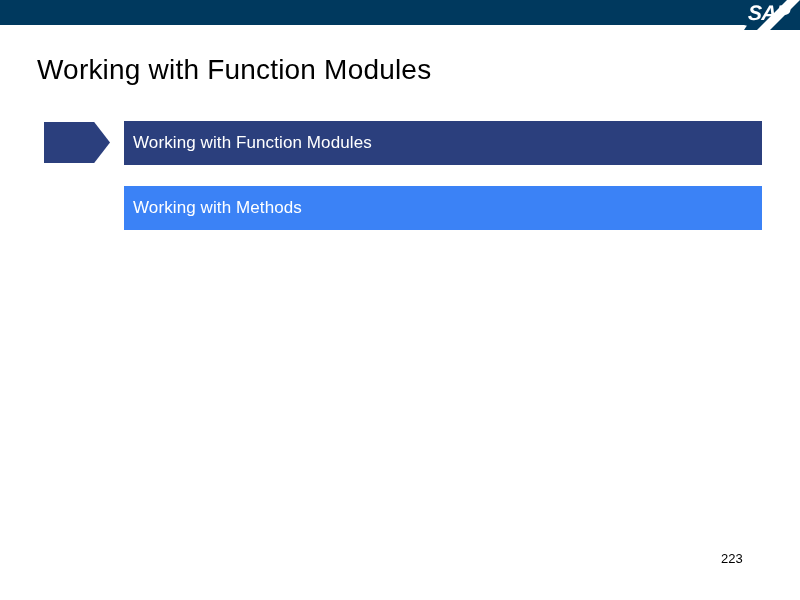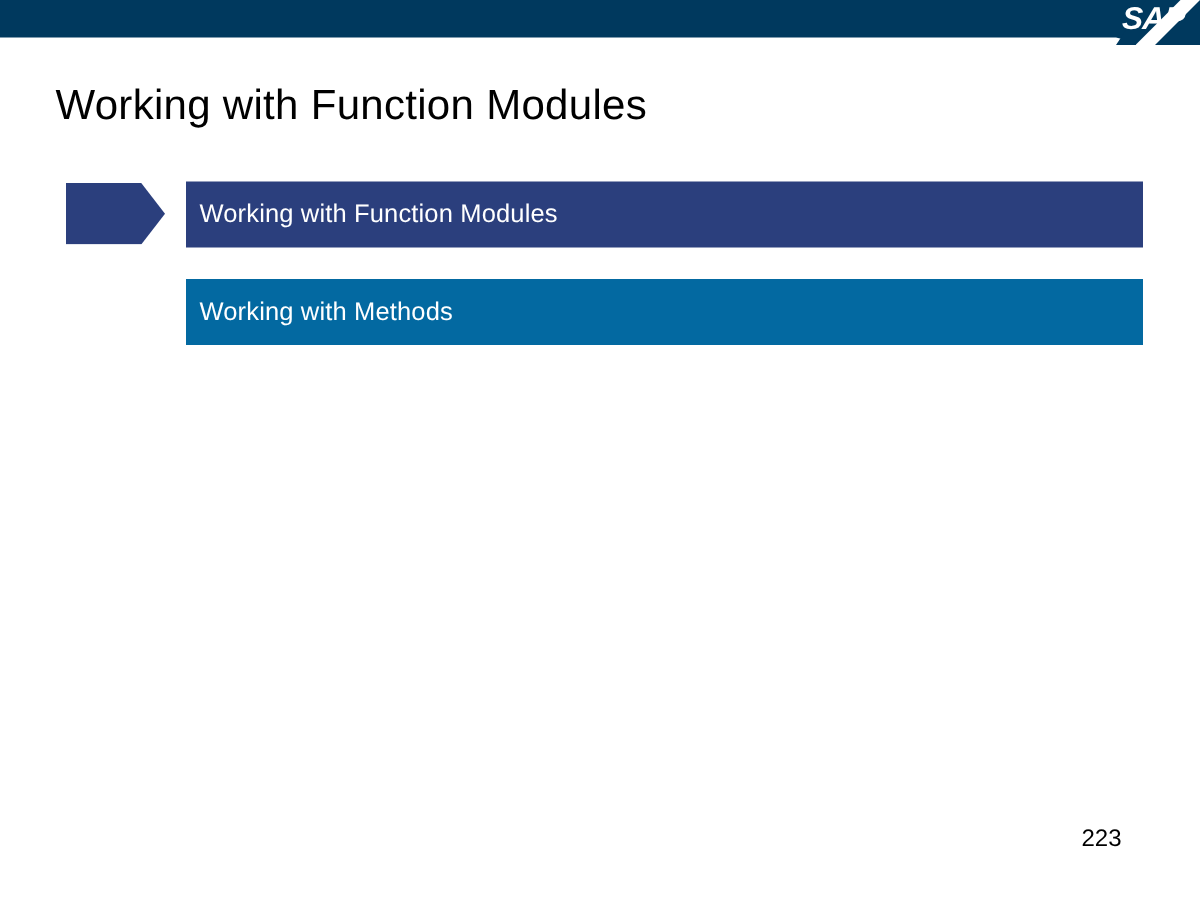--- a/index.html
+++ b/index.html
@@ -110,38 +110,38 @@
     display: flex;
     align-items: center;
   }
   .agenda-bar:last-child {
     margin-bottom: 0;
   }
   .agenda-bar.active {
     background: #2b3f7d;
   }
   .agenda-bar.inactive {
-    background: #0369a1;
+    background: #3b82f6;
     text-align: center;
   }
   .agenda-label {
     padding-left: 9px;
     font-size: 17px;
     color: #ffffff;
     font-weight: normal;
     letter-spacing: 0.1px;
     white-space: nowrap;
   }
 
   
   .page-number {
     position: absolute;
     left: 721px;
     top: 551px;
-    font-size: 16px;
+    font-size: 13px;
     color: #000000;
     text-align: center;
   }
 </style>
 </head>
 <body>
 
 <div class="slide">
 
   <div class="header-band"></div>

